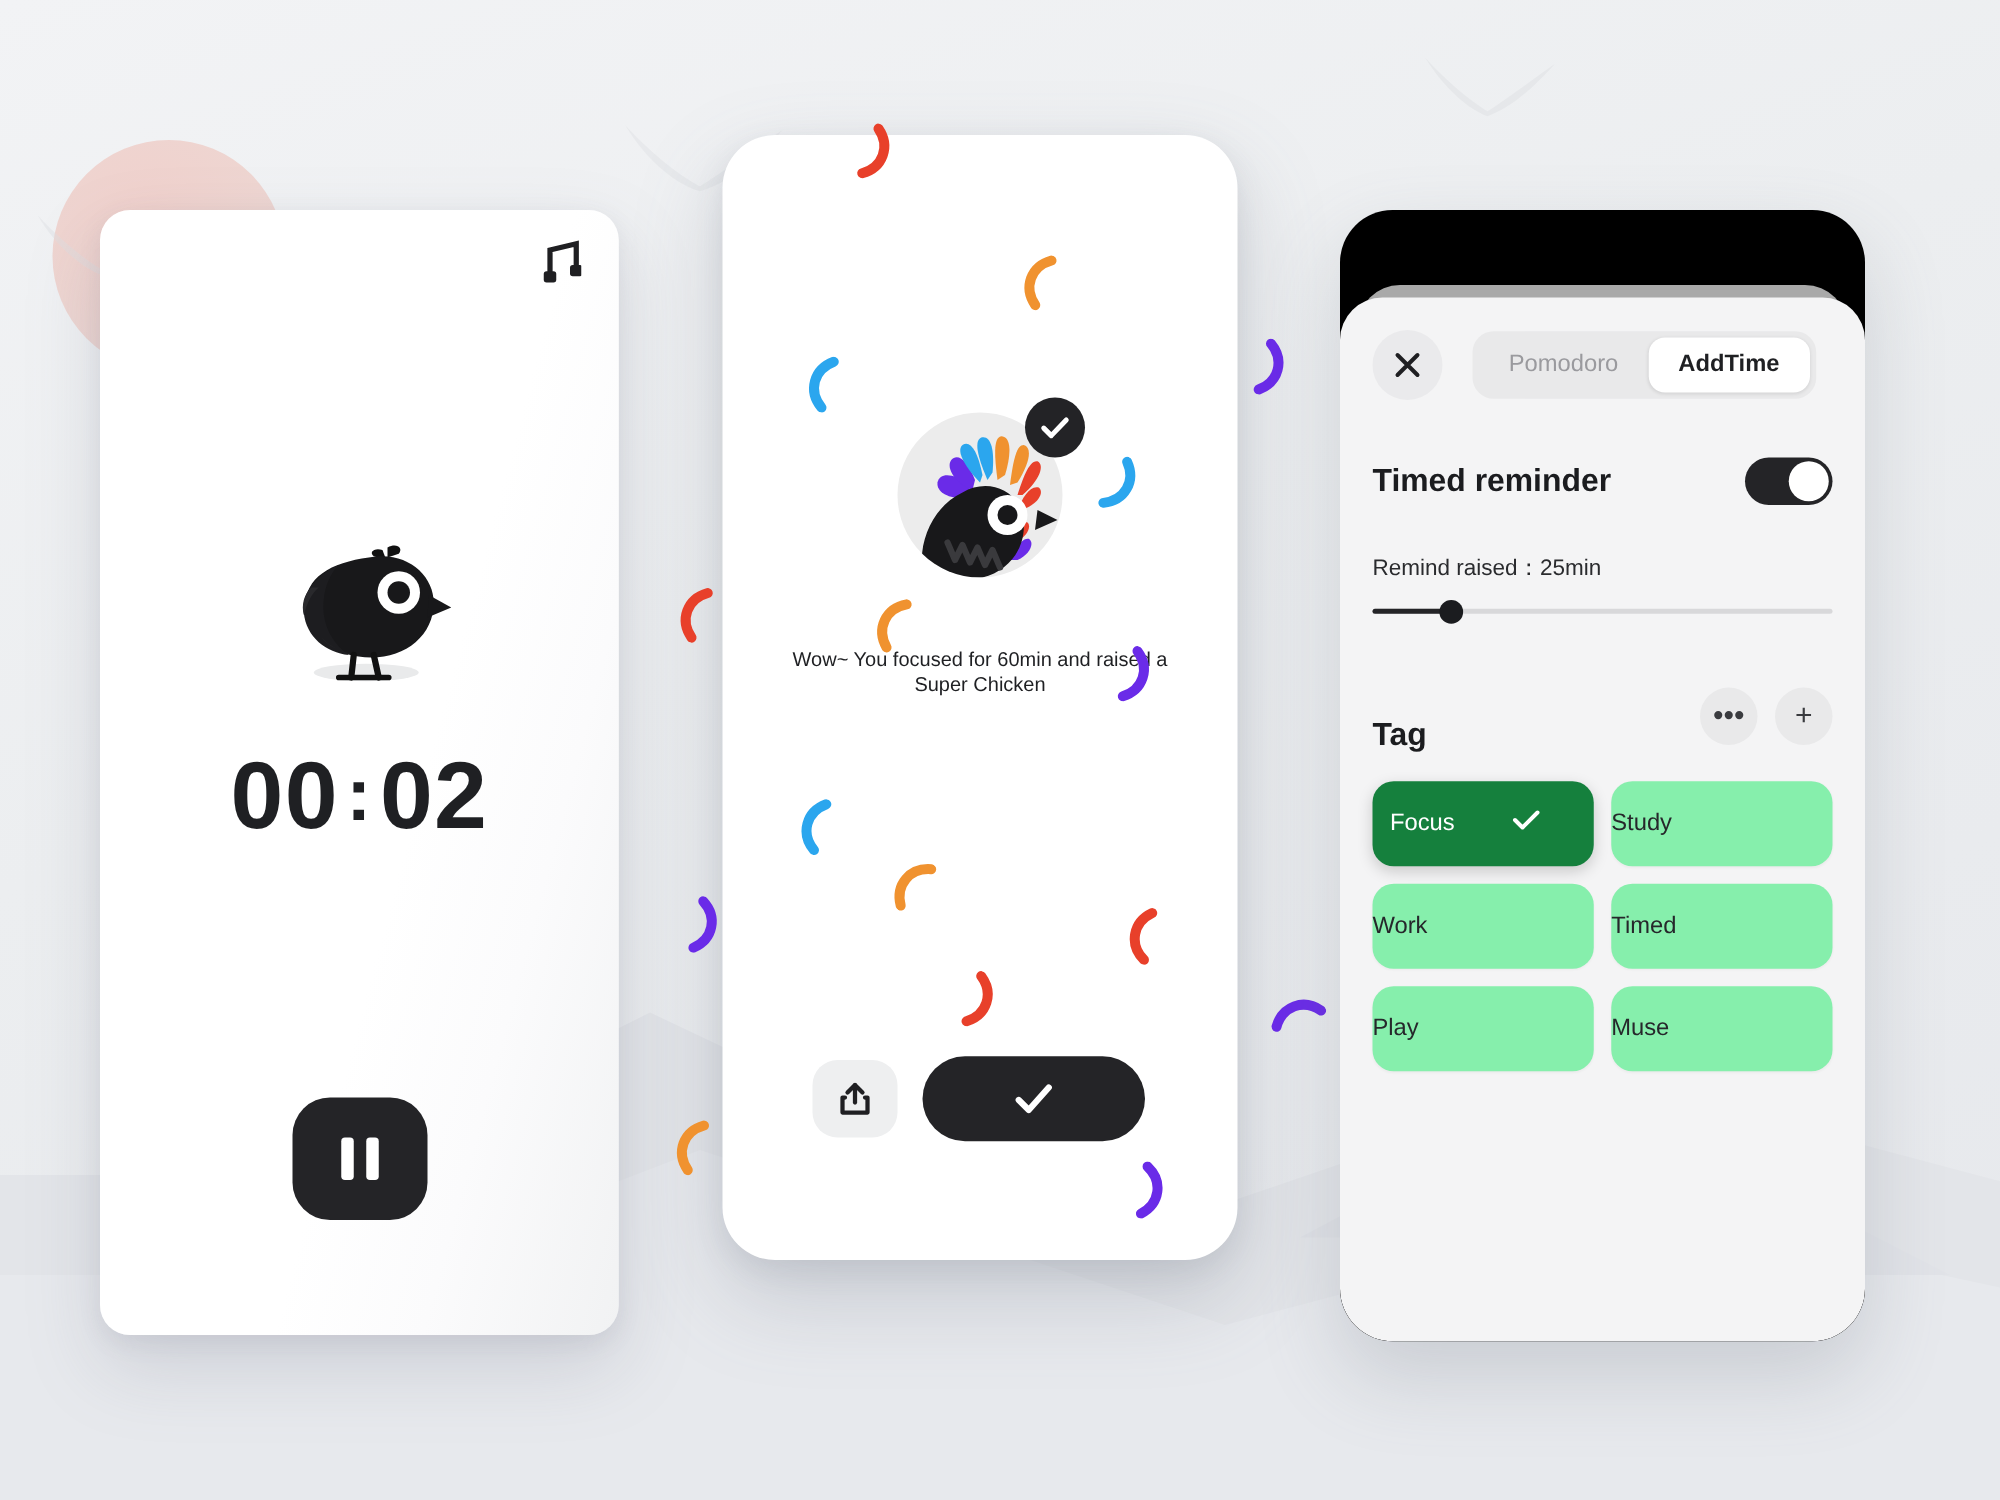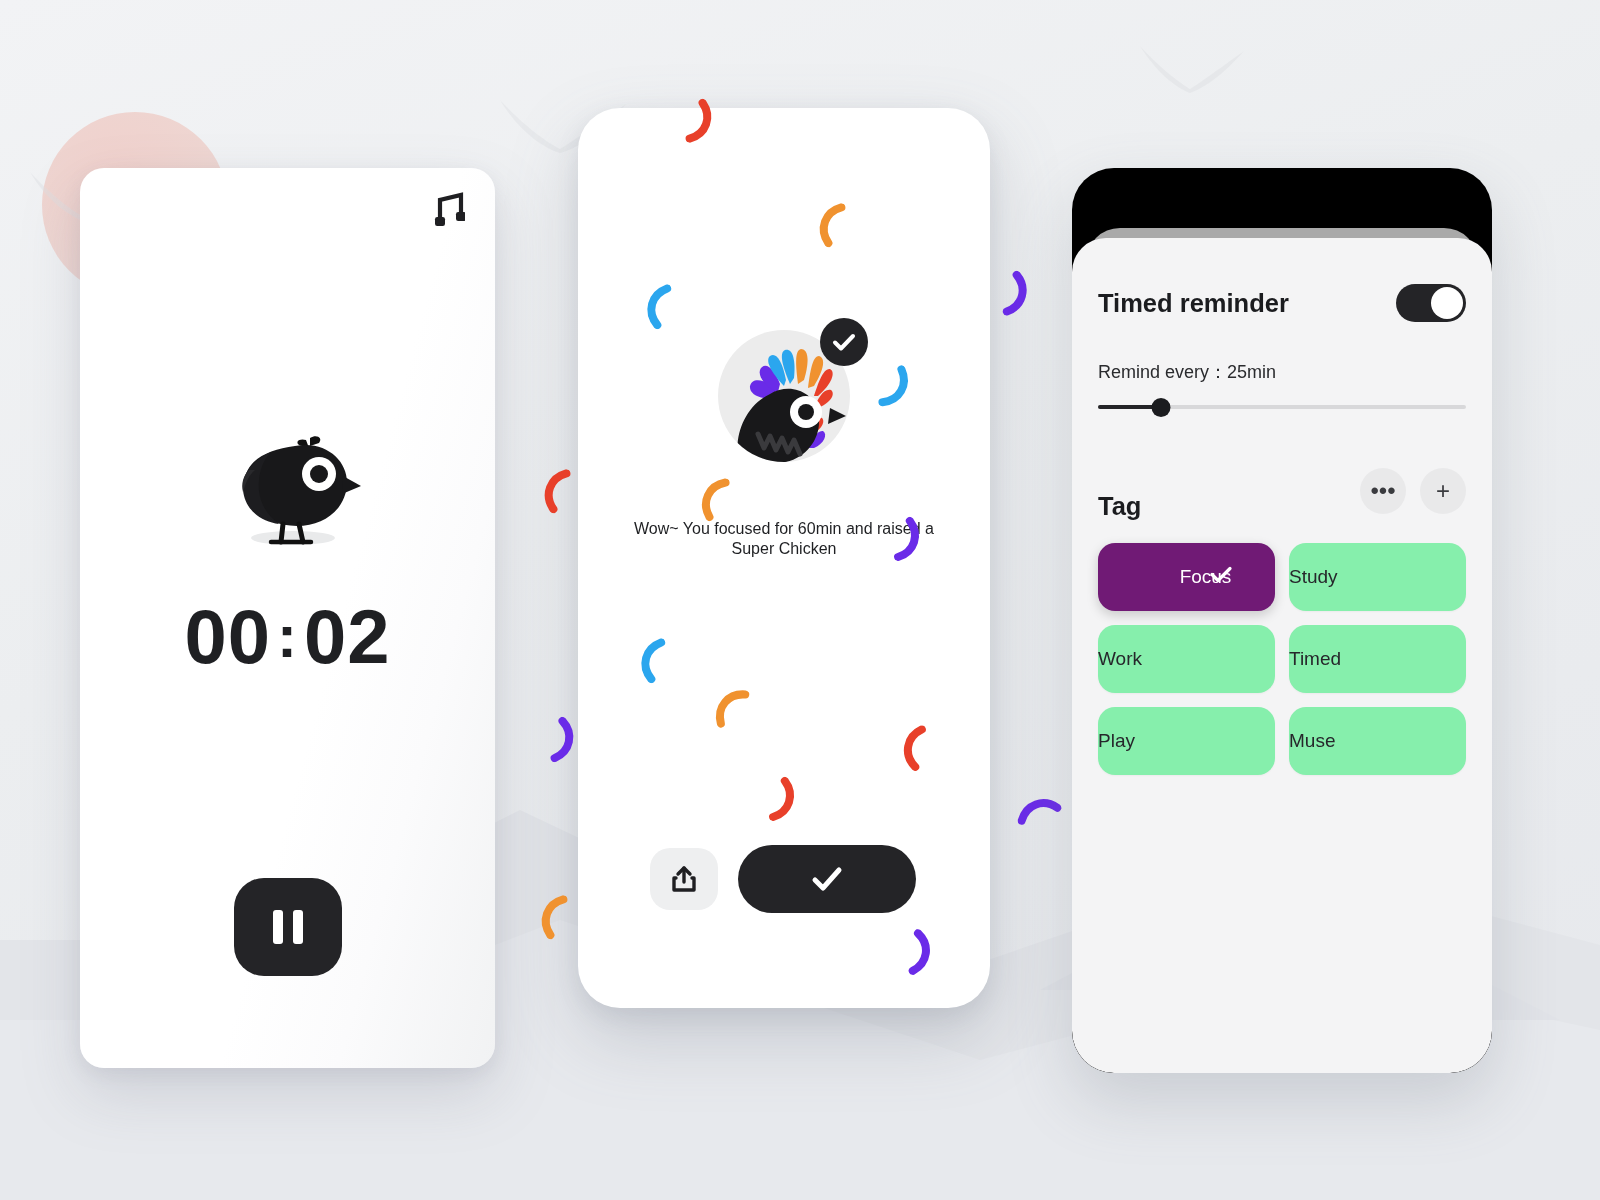--- a/index.html
+++ b/index.html
@@ -84,21 +84,21 @@
   .tag-head{display:flex;align-items:center;justify-content:space-between;padding:44px 26px 0 26px;}
   .tag-head .lbl{font-size:25.5px;color:#1b1c1f;font-weight:600;margin-top:32px;}
   .tag-actions{display:flex;gap:14px;}
   .circ-btn{width:46px;height:46px;border-radius:50%;background:#e9e9ea;
     display:flex;align-items:center;justify-content:center;cursor:pointer;border:none;
     font-size:24px;color:#3a3b3f;line-height:1;}
   .tag-grid{display:grid;grid-template-columns:1fr 1fr;gap:14px;padding:22px 26px 0 26px;}
   .tag-cell{height:68px;border-radius:17px;background:#86efac;display:flex;align-items:center;
     justify-content:flex-start;font-size:19px;color:#26272b;cursor:pointer;position:relative;
     box-shadow:0 1px 2px rgba(0,0,0,.04);}
-  .tag-cell.selected{background:#701a75;color:#fff;justify-content:center;padding-left:38px;
+  .tag-cell.selected{background:#15803d;color:#fff;justify-content:flex-start;padding-left:14px;
     box-shadow:0 4px 12px rgba(0,0,0,.18);}
   .tag-cell .tick{position:absolute;right:42px;top:50%;transform:translateY(-50%);}
 </style>
 </head>
 <body>
 
 <div id="stage">
 
   <div class="bg-base"></div>
 
@@ -267,29 +267,40 @@
       <div class="confetti" style="left: 909px; top: 930px; transform: rotate(8deg);"><svg width="26" height="46" viewBox="0 0 26 46">
           <path d="M6 4 C20 14 20 32 6 42" stroke="#6a2be8" stroke-width="8" fill="none" stroke-linecap="round"></path>
         </svg></div>
     </div>
 
   <div class="phone" id="phone-right">
     <div class="r-gray-card"></div>
 
     <div class="sheet">
 
+      <div class="sheet-head">
+        <button class="close-btn">
+          <svg width="24" height="24" viewBox="0 0 24 24">
+            <path d="M4 4 L20 20 M20 4 L4 20" stroke="#1f1f22" stroke-width="3.2" stroke-linecap="round"></path>
+          </svg>
+        </button>
+        <div class="seg">
+          <div class="seg-item">Pomodoro</div>
+          <div class="seg-item active">AddTime</div>
+        </div>
+      </div>
 
       <div class="row-reminder">
         <div class="lbl">Timed reminder</div>
         <div class="toggle">
           <div class="knob"></div>
         </div>
       </div>
 
-      <div class="remind-lbl">Remind every：25min</div>
+      <div class="remind-lbl">Remind raised：25min</div>
       <div class="slider-wrap">
         <div class="slider-track"></div>
         <div class="slider-fill" id="slider-fill" style="width: 17%;"></div>
         <div class="slider-thumb" id="slider-thumb" style="left: 17%;"></div>
       </div>
 
       <div class="tag-head">
         <div class="lbl">Tag</div>
         <div class="tag-actions">
           <button class="circ-btn">•••</button>

